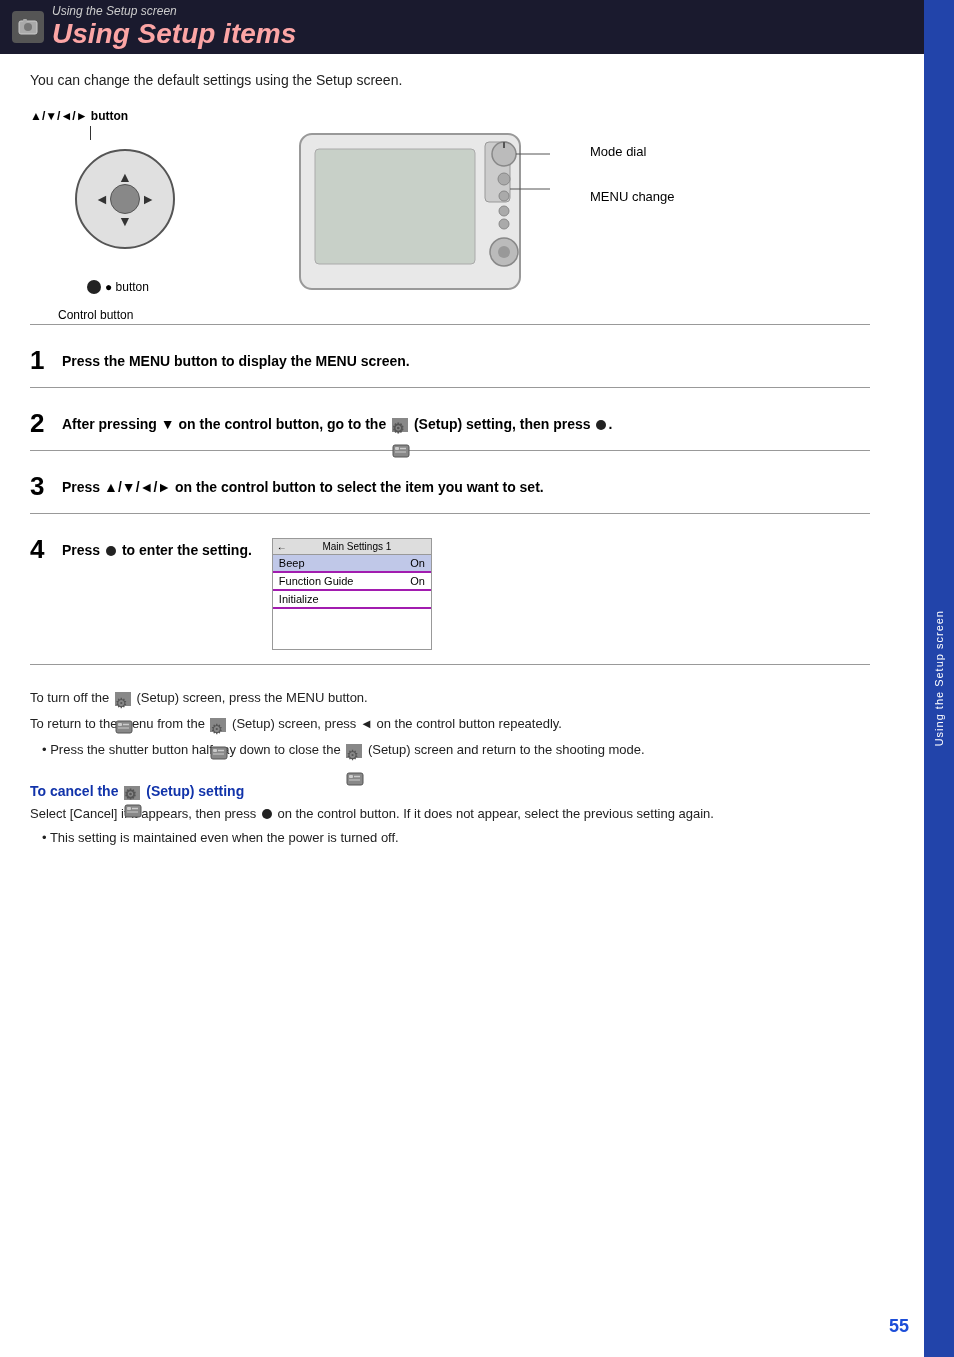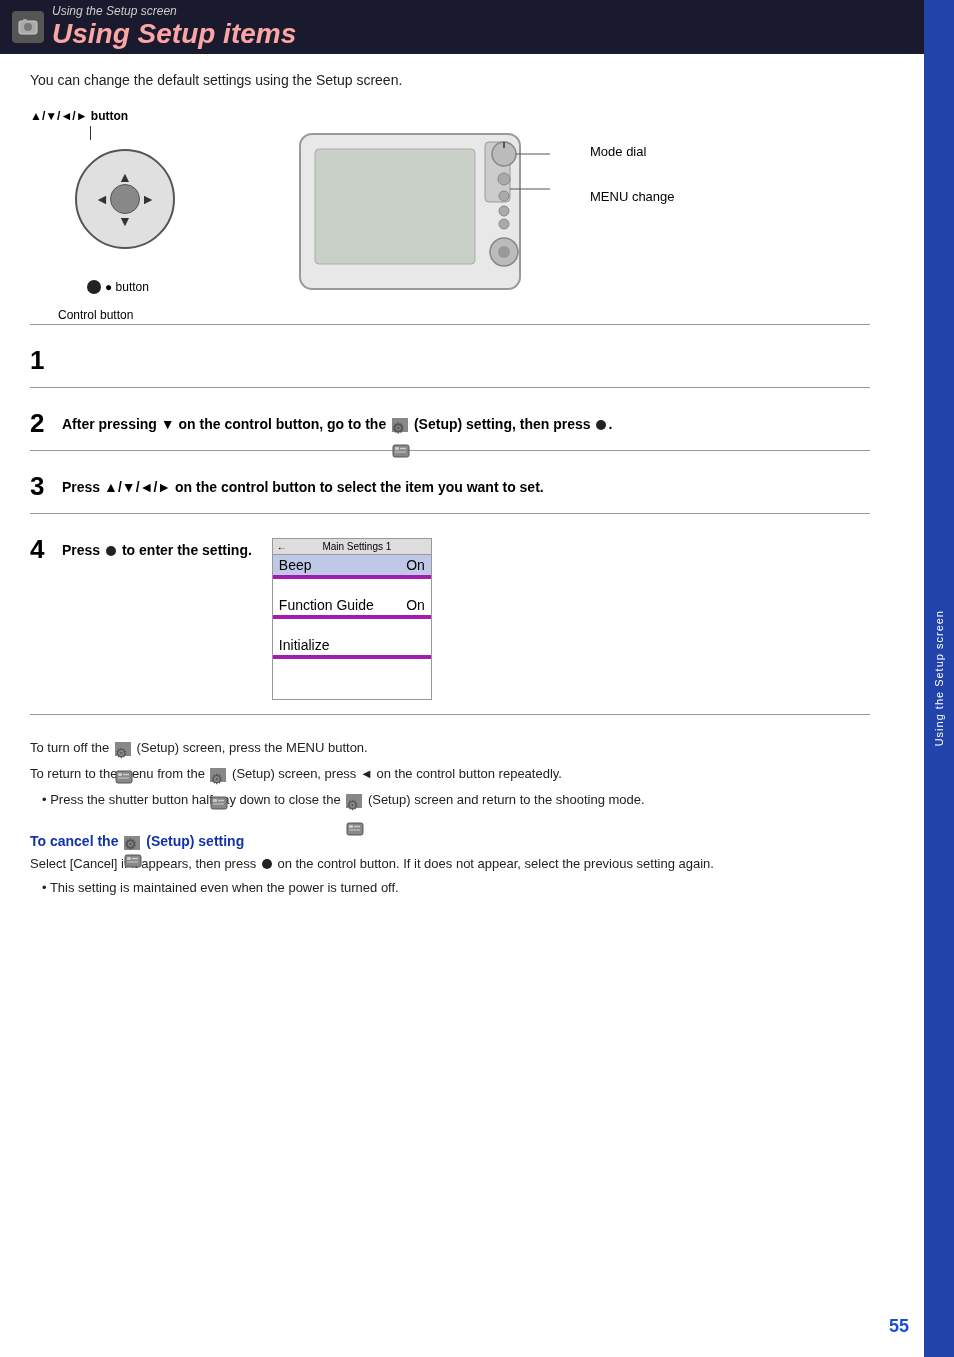--- a/index.html
+++ b/index.html
@@ -204,29 +204,28 @@
       font-size: 10px;
       border-bottom: 1px solid #999;
       display: flex;
       align-items: center;
       justify-content: space-between;
     }
     .mini-screen-row {
       display: flex;
       justify-content: space-between;
       padding: 2px 6px;
-      border-bottom: 4px solid #a21caf;
-      font-size: 14px;
+      border-bottom: 2px solid #a21caf;
+      font-size: 11px;
     }
     .mini-screen-row.highlighted {
       background: #c0c8e8;
     }
     .mini-screen-row.normal {
       background: #fff;
-      margin-top: 16px;
     }
 
     
     .notes-section {
       padding: 12px 0 8px 0;
       font-size: 13px;
       line-height: 1.7;
       color: #222;
     }
     .notes-section p { margin-bottom: 4px; }
@@ -381,20 +380,21 @@
       </div>
       <div class="camera-label">
         <span>MENU change</span>
       </div>
     </div>
   </div>
 
   <hr class="step-divider">
   <div class="step">
     <span class="step-number">1</span>
+    <span class="step-text">Press the MENU button to display the MENU screen.</span>
   </div>
 
   <hr class="step-divider">
   <div class="step">
     <span class="step-number">2</span>
     <span class="step-text">
       After pressing ▼ on the control button, go to the
       <span class="setup-icon">
         <svg width="18" height="16" viewBox="0 0 18 16" style="vertical-align:middle">
           <rect x="1" y="2" width="16" height="12" rx="2" fill="#888" stroke="#555" stroke-width="1"></rect>

